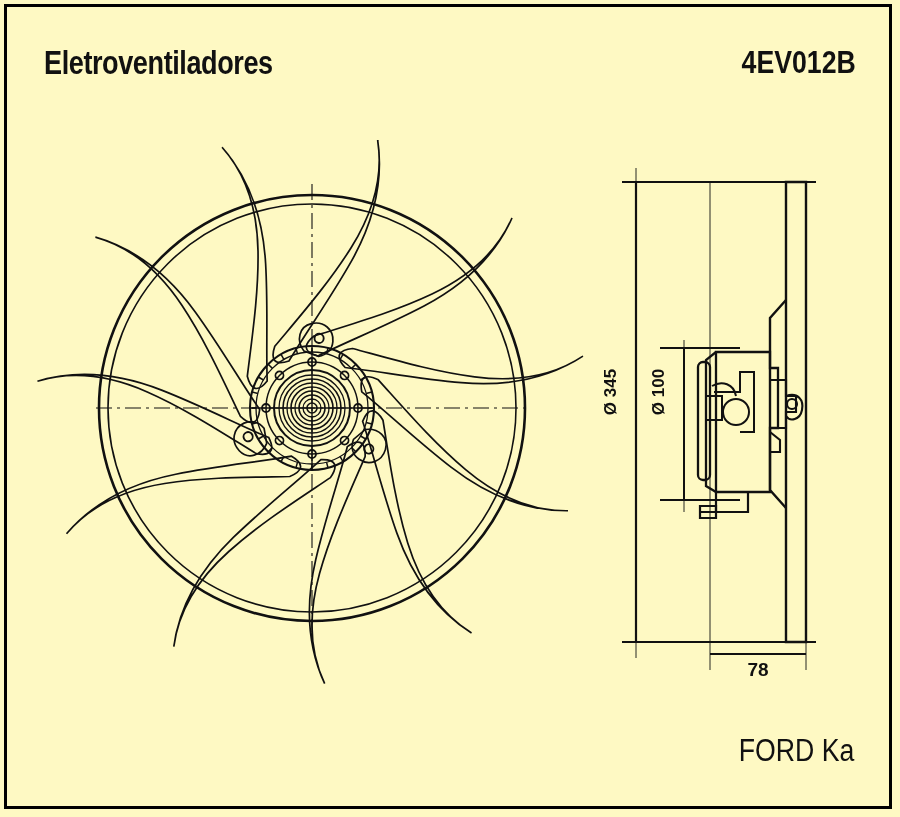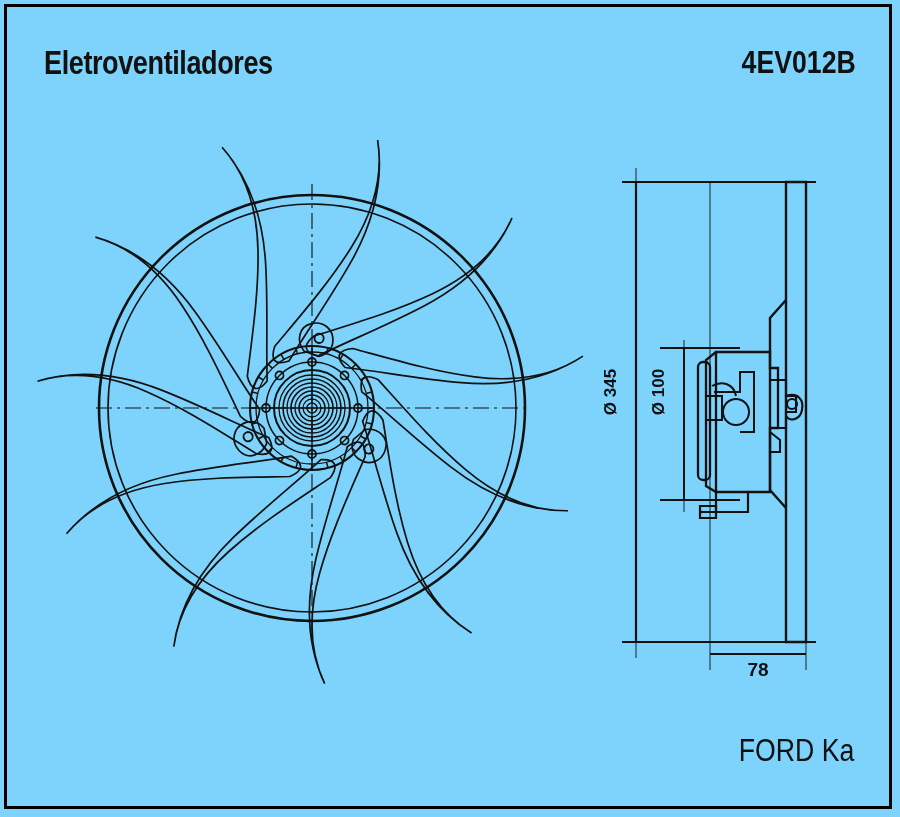--- a/index.html
+++ b/index.html
@@ -4,21 +4,21 @@
 <style>
   html, body {
     margin: 0;
     padding: 0;
     background: #ffffff;
   }
   #page {
     position: relative;
     width: 900px;
     height: 817px;
-    background: #7dd3fc;
+    background: #fef9c3;
     overflow: hidden;
     font-family: "Liberation Sans", sans-serif;
   }
   #frame {
     position: absolute;
     left: 4px;
     top: 4px;
     width: 888px;
     height: 805px;
     border: 3px solid #000000;

